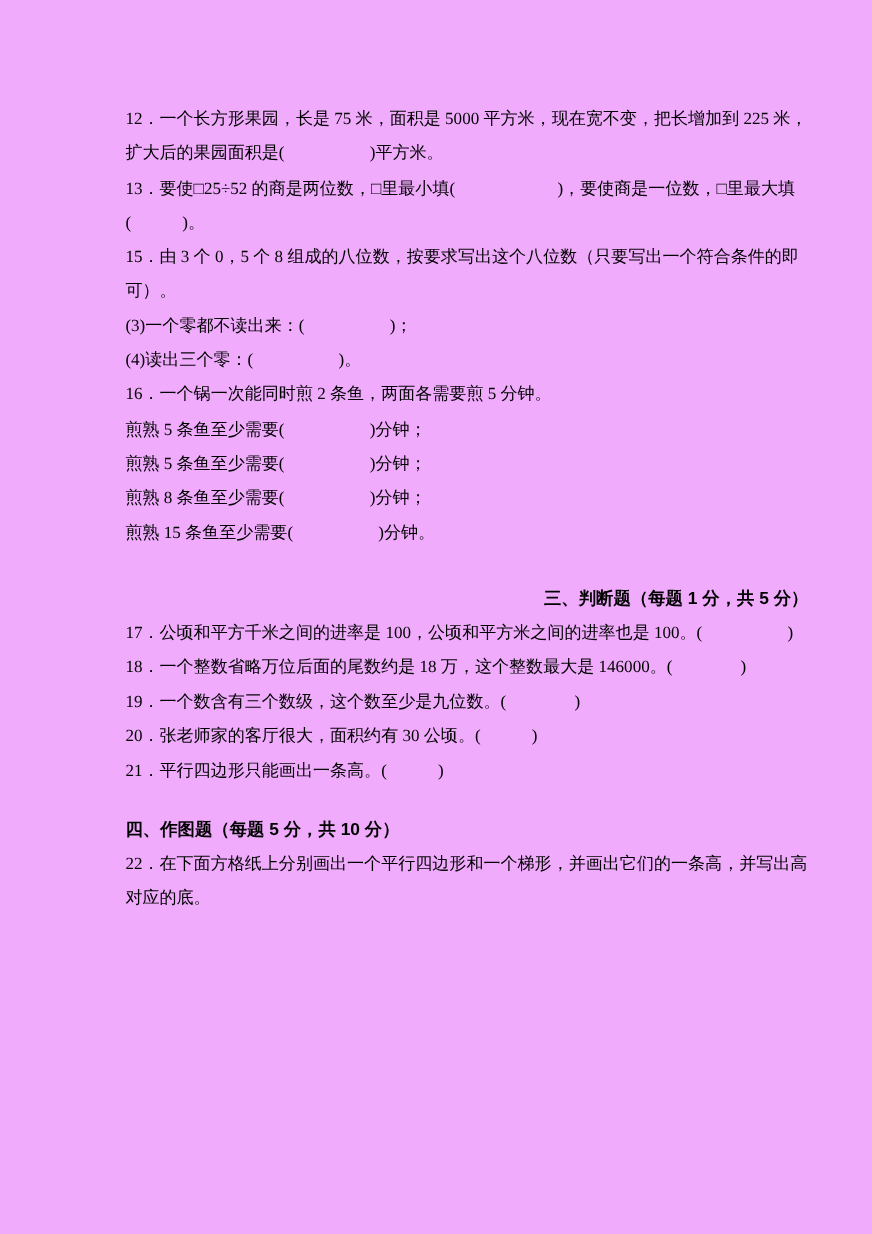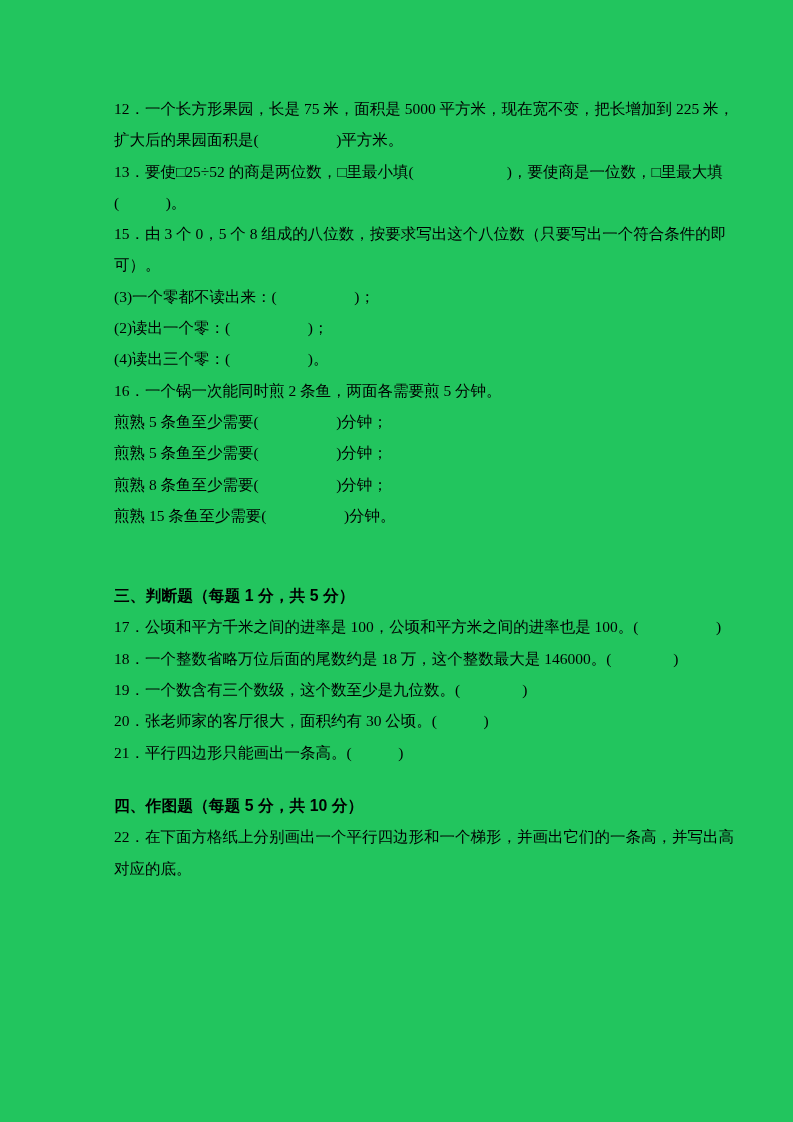--- a/index.html
+++ b/index.html
@@ -28,36 +28,35 @@
     line-height: 31.3px;
     height: 31.3px;
     white-space: pre;
     overflow: visible;
   }
   .heading {
     font-family: "Liberation Sans", "DejaVu Sans", sans-serif;
     font-weight: bold;
     font-size: 15.8px;
   }
-  .heading-1 { margin-top: 49px; }
+  .heading-1 { margin-top: 29px; text-align: right; }
   .heading-2 { margin-top: 22px; }
 </style>
 </head>
 <body style="background: rgb(255, 255, 255);">
 
-<main class="page" style="background: #22c55e; color: rgb(0, 0, 0);">
+<main class="page" style="background: #f0abfc; color: rgb(0, 0, 0);">
   <div class="doc" id="doc">
       <div class="line">12．一个长方形果园，长是 75 米，面积是 5000 平方米，现在宽不变，把长增加到 225 米，</div>
       <div class="line">扩大后的果园面积是(　　　　　)平方米。</div>
       <div class="line">13．要使□25÷52 的商是两位数，□里最小填(　　　　　　)，要使商是一位数，□里最大填</div>
       <div class="line">(　　　)。</div>
       <div class="line">15．由 3 个 0，5 个 8 组成的八位数，按要求写出这个八位数（只要写出一个符合条件的即</div>
       <div class="line">可）。</div>
       <div class="line">(3)一个零都不读出来：(　　　　　)；</div>
-      <div class="line">(2)读出一个零：(　　　　　)；</div>
       <div class="line">(4)读出三个零：(　　　　　)。</div>
       <div class="line">16．一个锅一次能同时煎 2 条鱼，两面各需要煎 5 分钟。</div>
       <div class="line">煎熟 5 条鱼至少需要(　　　　　)分钟；</div>
       <div class="line">煎熟 5 条鱼至少需要(　　　　　)分钟；</div>
       <div class="line">煎熟 8 条鱼至少需要(　　　　　)分钟；</div>
       <div class="line">煎熟 15 条鱼至少需要(　　　　　)分钟。</div>
       <div class="heading heading-1">三、判断题（每题 1 分，共 5 分）</div>
       <div class="line">17．公顷和平方千米之间的进率是 100，公顷和平方米之间的进率也是 100。(　　　　　)</div>
       <div class="line">18．一个整数省略万位后面的尾数约是 18 万，这个整数最大是 146000。(　　　　)</div>
       <div class="line">19．一个数含有三个数级，这个数至少是九位数。(　　　　)</div>

